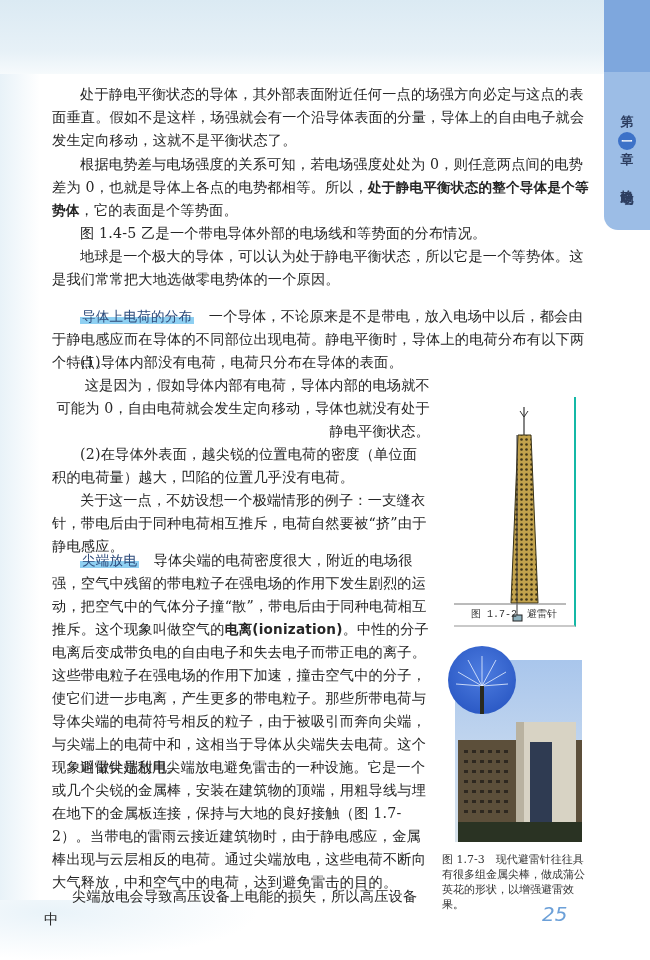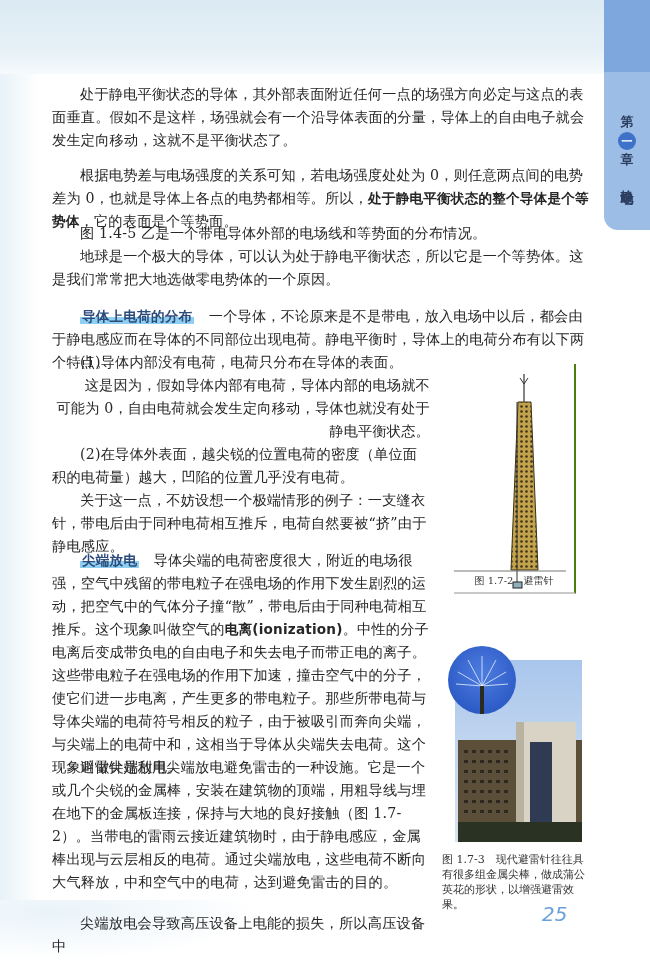--- a/index.html
+++ b/index.html
@@ -35,28 +35,28 @@
       margin: 2px 0;
     }
     .side-tab .title { margin-top: 12px; font-size: 13px; font-weight: bold; color: #2d3e60; line-height: 15px; writing-mode: vertical-rl; letter-spacing: 1px; }
 
     .p { position: absolute; font-size: 14.2px; line-height: 23px; color: #262626; letter-spacing: 0.2px; }
     .p b { font-family: "DejaVu Sans", "Liberation Sans", sans-serif; font-weight: bold; font-size: 13.6px; }
     .indent { text-indent: 28px; }
 
     .heading {
       font-family: "DejaVu Sans", "Liberation Sans", sans-serif;
-      font-weight: bold; color: #2c4a7a; font-size: 13.6px;
+      font-weight: normal; color: #2c4a7a; font-size: 13.6px;
       background: linear-gradient(180deg, rgba(255,255,255,0) 55%, #8fd0f2 55%);
       padding: 0 2px;
     }
 
     .fig1 {
-      position: absolute; left: 454px; top: 364px; width: 122px; height: 230px;
-      background: #fff; border-right: 2px solid #4d7c0f; border-bottom: 2px solid #c9c9c9;
+      position: absolute; left: 454px; top: 397px; width: 122px; height: 230px;
+      background: #fff; border-right: 2px solid #14b8a6; border-bottom: 2px solid #c9c9c9; font-family: Liberation Mono, monospace;
     }
     .fig1 .cap { position: absolute; left: 0; top: 232px; width: 120px; text-align: center; font-size: 10px; color: #333; }
 
     .fig2 {
       position: absolute; left: 455px; top: 660px; width: 127px; height: 182px;
       background: linear-gradient(180deg, #a9c6ec 0%, #c7d9ef 60%, #d8e2ea 100%);
     }
     .bubble {
       position: absolute; left: 448px; top: 646px; width: 68px; height: 68px; border-radius: 50%;
       background: radial-gradient(circle at 50% 40%, #4e7de0 0%, #2a58c4 80%);
@@ -82,21 +82,21 @@
 <div class="side-tab-top"></div>
 <div class="side-tab">
   <span class="ch">第</span>
   <span class="num">一</span>
   <span class="ch">章</span>
   <span class="title">静电场</span>
 </div>
 
 <div class="p indent" style="left:52px; top:83px; width:538px;">处于静电平衡状态的导体，其外部表面附近任何一点的场强方向必定与这点的表面垂直。假如不是这样，场强就会有一个沿导体表面的分量，导体上的自由电子就会发生定向移动，这就不是平衡状态了。</div>
 
-<div class="p indent" style="left:52px; top:153px; width:538px;margin-top:11px;"><span>根据电势差与电场强度的关系可知，若电场强度处处为 0，则任意两点间的电势差为 0，也就是导体上各点的电势都相等。所以，</span><b>处于静电平衡状态的整个导体是个等势体</b><span>，它的表面是个等势面。</span></div>
+<div class="p indent" style="left:52px; top:153px; width:538px;"><span>根据电势差与电场强度的关系可知，若电场强度处处为 0，则任意两点间的电势差为 0，也就是导体上各点的电势都相等。所以，</span><b>处于静电平衡状态的整个导体是个等势体</b><span>，它的表面是个等势面。</span></div>
 
 <div class="p indent" style="left:52px; top:222px; width:538px;">图 1.4-5 乙是一个带电导体外部的电场线和等势面的分布情况。</div>
 
 <div class="p indent" style="left:52px; top:245px; width:538px;">地球是一个极大的导体，可以认为处于静电平衡状态，所以它是一个等势体。这是我们常常把大地选做零电势体的一个原因。</div>
 
 <div class="p indent" style="left:52px; top:305px; width:538px;"><span class="heading">导体上电荷的分布</span>　<span>一个导体，不论原来是不是带电，放入电场中以后，都会由于静电感应而在导体的不同部位出现电荷。静电平衡时，导体上的电荷分布有以下两个特点。</span></div>
 
 <div class="p indent" style="left:52px; top:351px; width:538px;">(1)导体内部没有电荷，电荷只分布在导体的表面。</div>
 
 <div class="p indent" style="left:52px; top:374px; width:378px;text-align:right;">这是因为，假如导体内部有电荷，导体内部的电场就不可能为 0，自由电荷就会发生定向移动，导体也就没有处于静电平衡状态。</div>
@@ -121,21 +121,21 @@
     <line x1="0" y1="207" x2="112" y2="207" stroke="#777" stroke-width="1"></line>
     <rect x="59" y="218" width="9" height="6" fill="#8fb1bd" stroke="#222" stroke-width="1"></rect>
   </svg>
   <div class="cap" style="top:210px;">图 1.7-2　避雷针</div>
 </div>
 
 <div class="p indent" style="left:52px; top:549px; width:378px;"><span class="heading">尖端放电</span>　<span>导体尖端的电荷密度很大，附近的电场很强，空气中残留的带电粒子在强电场的作用下发生剧烈的运动，把空气中的气体分子撞“散”，带电后由于同种电荷相互推斥。这个现象叫做空气的</span><b>电离(ionization)</b><span>。中性的分子电离后变成带负电的自由电子和失去电子而带正电的离子。这些带电粒子在强电场的作用下加速，撞击空气中的分子，使它们进一步电离，产生更多的带电粒子。那些所带电荷与导体尖端的电荷符号相反的粒子，由于被吸引而奔向尖端，与尖端上的电荷中和，这相当于导体从尖端失去电荷。这个现象叫做尖端放电。</span></div>
 
 <div class="p indent" style="left:52px; top:756px; width:378px;">避雷针是利用尖端放电避免雷击的一种设施。它是一个或几个尖锐的金属棒，安装在建筑物的顶端，用粗导线与埋在地下的金属板连接，保持与大地的良好接触（图 1.7-2）。当带电的雷雨云接近建筑物时，由于静电感应，金属棒出现与云层相反的电荷。通过尖端放电，这些电荷不断向大气释放，中和空气中的电荷，达到避免雷击的目的。</div>
 
-<div class="p indent" style="left:52px; top:885px; width:378px;margin-top:27px;">尖端放电会导致高压设备上电能的损失，所以高压设备中</div>
+<div class="p indent" style="left:44px; top:885px; width:378px;">尖端放电会导致高压设备上电能的损失，所以高压设备中</div>
 
 <div class="fig2"></div>
 <svg class="building" width="124" height="132" viewBox="0 0 124 132">
   <rect x="0" y="30" width="124" height="102" fill="#5c4f3a"></rect>
   <rect x="58" y="12" width="60" height="120" fill="#d8d3c4"></rect>
   <rect x="72" y="32" width="22" height="80" fill="#2f3b52"></rect>
   <rect x="58" y="12" width="8" height="120" fill="#b9b2a0"></rect>
   <rect x="0" y="112" width="124" height="20" fill="#2a3323"></rect>
   <g fill="#2e2820">
     <rect x="6" y="40" width="4" height="3"></rect>

